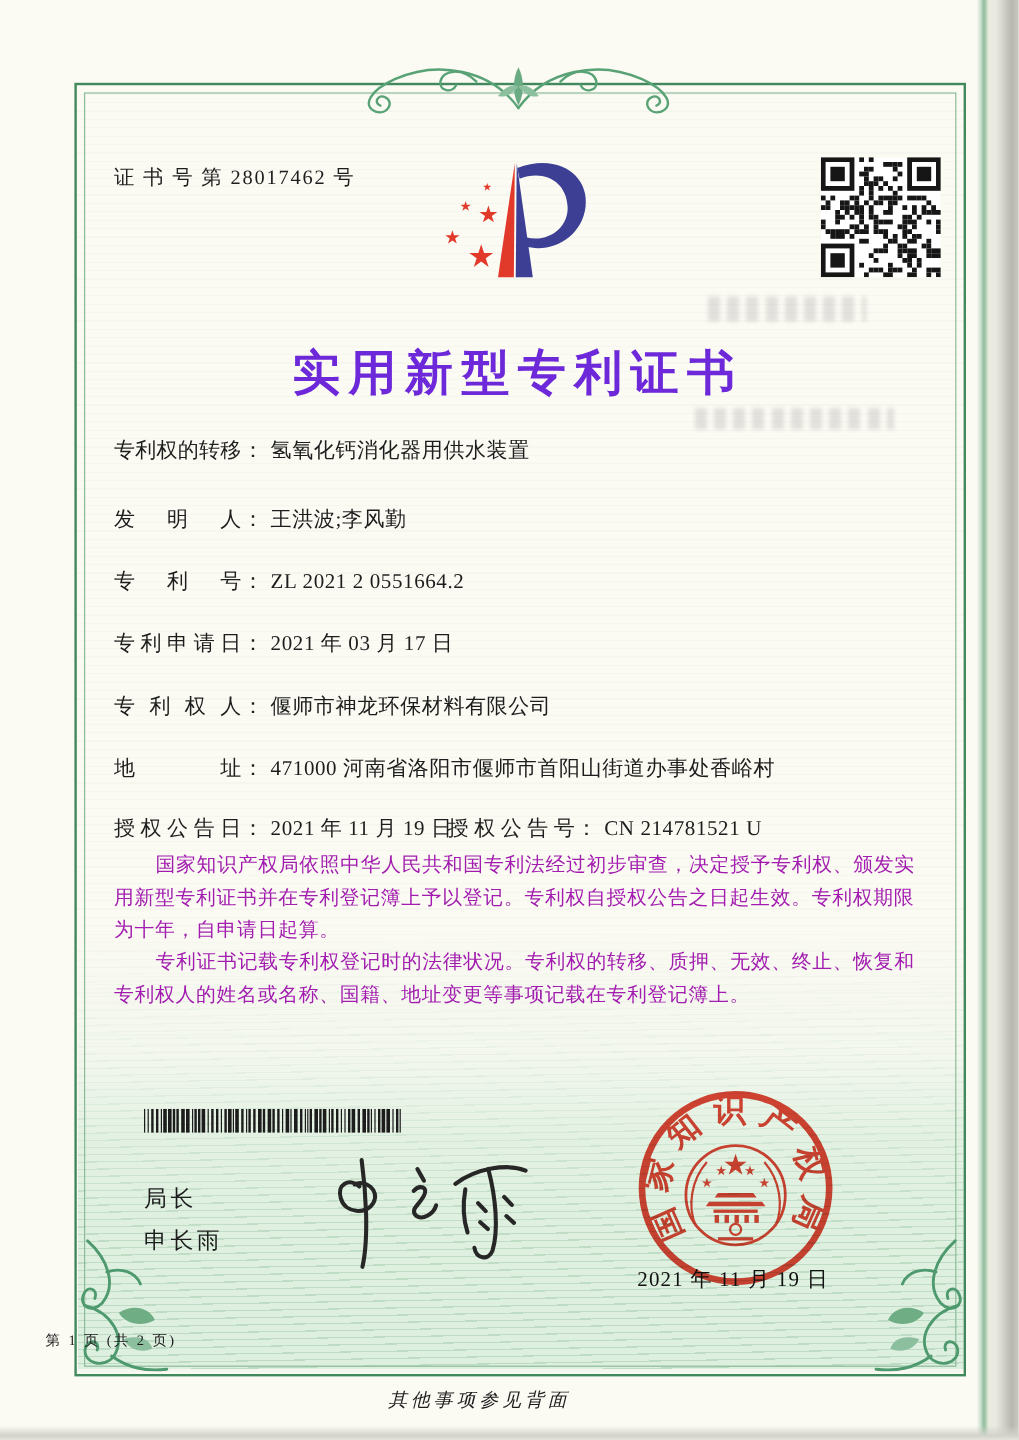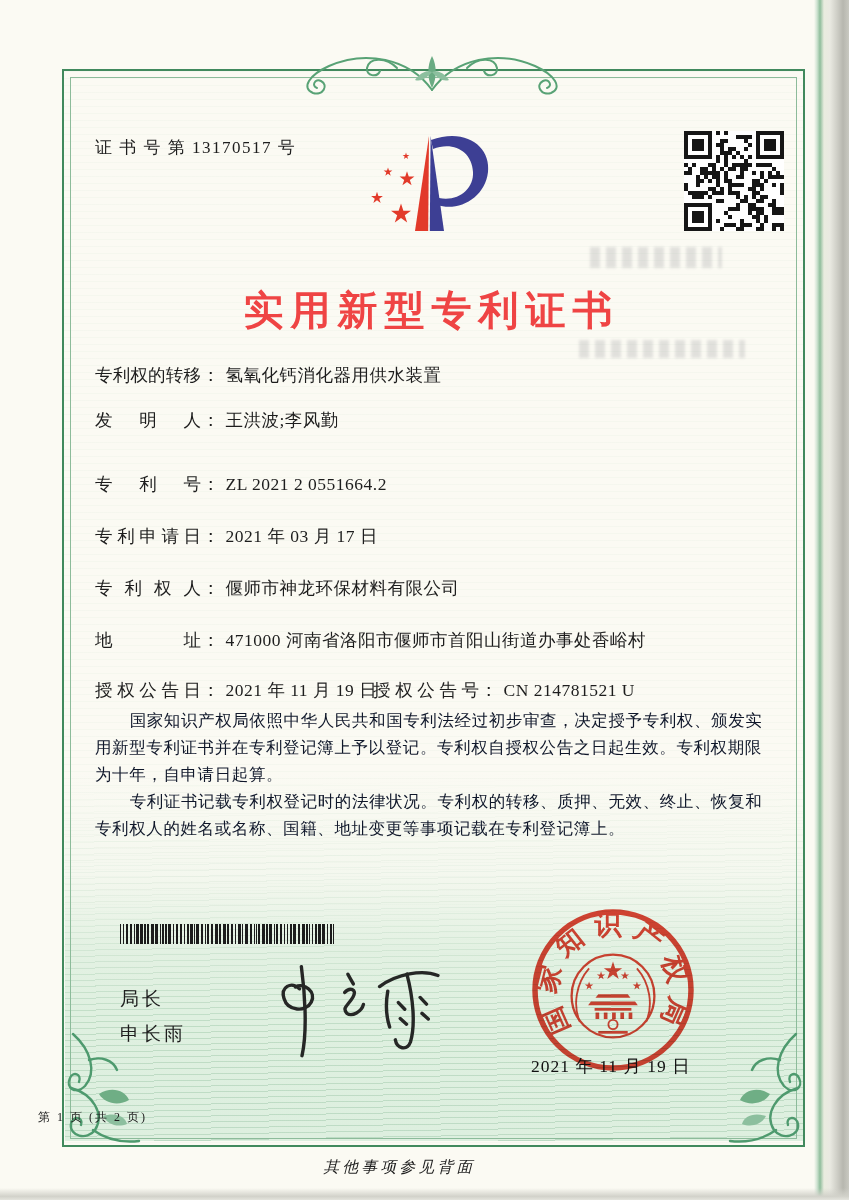--- a/index.html
+++ b/index.html
@@ -33,30 +33,30 @@
   .flourish.br{left:728px;top:1030px;transform:scaleX(-1);}
   
   .cert-no{position:absolute;left:95px;top:136px;font-size:17px;letter-spacing:1.5px;z-index:3;}
   .logo{position:absolute;left:352px;top:124px;z-index:3;}
   .qr{position:absolute;left:684px;top:131px;z-index:3;}
   .ghost{position:absolute;z-index:2;filter:blur(1.6px);opacity:.32;
     background:repeating-linear-gradient(90deg, rgba(105,105,115,.55) 0 10px, rgba(0,0,0,0) 10px 16px);}
   .ghost1{left:590px;top:247px;width:132px;height:21px;}
   .ghost2{left:579px;top:340px;width:166px;height:18px;}
   .title{position:absolute;left:62px;top:256px;width:739px;text-align:center;
-    font-size:40px;font-weight:bold;letter-spacing:7px;color:#ef4444;z-index:3;}
+    font-size:40px;font-weight:bold;letter-spacing:7px;color:#6d28d9;z-index:3;}
   
   .row{position:absolute;left:95px;width:706px;white-space:nowrap;font-size:17.5px;z-index:3;}
   .lab{display:inline-block;width:106px;text-align:justify;text-align-last:justify;vertical-align:bottom;}
   .colon{margin-left:1px;}
   .val{margin-left:6px;letter-spacing:.5px;}
   .pair2{position:absolute;left:278px;top:0;font-family:Liberation Serif, serif;}
   
   .body-text{position:absolute;left:95px;top:707px;width:676px;z-index:3;
-    font-size:16.5px;line-height:27px;letter-spacing:.6px;color:#0f172a;}
+    font-size:16.5px;line-height:27px;letter-spacing:.6px;color:#a21caf;}
   .body-text p{margin:0;text-indent:2.1em;}
   
   .barcode{position:absolute;left:120px;top:924px;z-index:3;}
   .signer-title{position:absolute;left:120px;top:986px;font-size:19px;letter-spacing:3px;z-index:3;}
   .signer-name{position:absolute;left:120px;top:1021px;font-size:19px;letter-spacing:3px;z-index:3;}
   .signature{position:absolute;left:250px;top:956px;z-index:3;transform:rotate(-3deg);}
   .seal{position:absolute;left:528px;top:905px;z-index:4;opacity:.93;mix-blend-mode:multiply;}
   .seal-date{position:absolute;left:531px;top:1054px;font-size:17.5px;letter-spacing:1px;color:#111;z-index:5;}
   .footer-page{position:absolute;left:38px;top:1109px;width:739px;text-align:left;
     font-size:12px;letter-spacing:2px;z-index:3;}
@@ -108,21 +108,21 @@
     <g fill="none" stroke="#4e9a6e" stroke-width="2.4" stroke-linecap="round">
       <path d="M10,4 C28,20 34,42 22,56 C13,65 2,58 7,48 C10,41 19,44 16,52"></path>
       <path d="M8,58 C30,64 42,84 32,100 C24,111 6,106 8,94 C10,85 21,87 18,95"></path>
       <path d="M30,100 C44,110 58,113 76,111"></path>
       <path d="M26,30 C38,26 50,30 54,40"></path>
     </g>
     <path d="M36,64 C48,56 62,60 66,70 C56,76 42,74 36,64 Z" fill="#6fae85"></path>
     <path d="M40,86 C52,82 62,86 64,94 C54,98 44,94 40,86 Z" fill="#8cbf9e"></path>
   </svg>
 
-  <div class="cert-no">证 书 号 第 13170517 号</div>
+  <div class="cert-no">证 书 号 第 28017462 号</div>
 
   <svg class="logo" width="160" height="118" viewBox="0 0 160 118">
     <path d="M79,16 C114,3 139,23 136,48 C133,74 107,88 85,81 L87,74 C106,78 122,65 121,48 C120,27 101,17 81,25 Z" fill="#3d3f94"></path>
     <path d="M77,12 L63,107 L76.2,107 Z" fill="#e23a2a"></path>
     <path d="M78.6,12 L77.8,107 L92,107 Z" fill="#3d3f94"></path>
     <g fill="#e23a2a">
       <use href="#star" transform="translate(49,90) scale(1.05)"></use>
       <use href="#star" transform="translate(25,74) scale(0.62)"></use>
       <use href="#star" transform="translate(55,55) scale(0.78)"></use>
       <use href="#star" transform="translate(36,48) scale(0.46)"></use>
@@ -328,21 +328,21 @@
     </svg>
 
   <div class="ghost ghost1"></div>
   <div class="ghost ghost2"></div>
 
   <h1 class="title">实用新型专利证书</h1>
 
   <div class="row" style="top:363px">
     <span class="lab">专利权的转移</span><span class="colon">：</span><span class="val">氢氧化钙消化器用供水装置</span>
   </div>
-  <div class="row" style="top:408px">
+  <div class="row" style="top:420px">
     <span class="lab">发明人</span><span class="colon">：</span><span class="val">王洪波;李风勤</span>
   </div>
   <div class="row" style="top:472px">
     <span class="lab">专利号</span><span class="colon">：</span><span class="val">ZL 2021 2 0551664.2</span>
   </div>
   <div class="row" style="top:524px">
     <span class="lab">专利申请日</span><span class="colon">：</span><span class="val">2021 年 03 月 17 日</span>
   </div>
   <div class="row" style="top:576px">
     <span class="lab">专利权人</span><span class="colon">：</span><span class="val">偃师市神龙环保材料有限公司</span>

